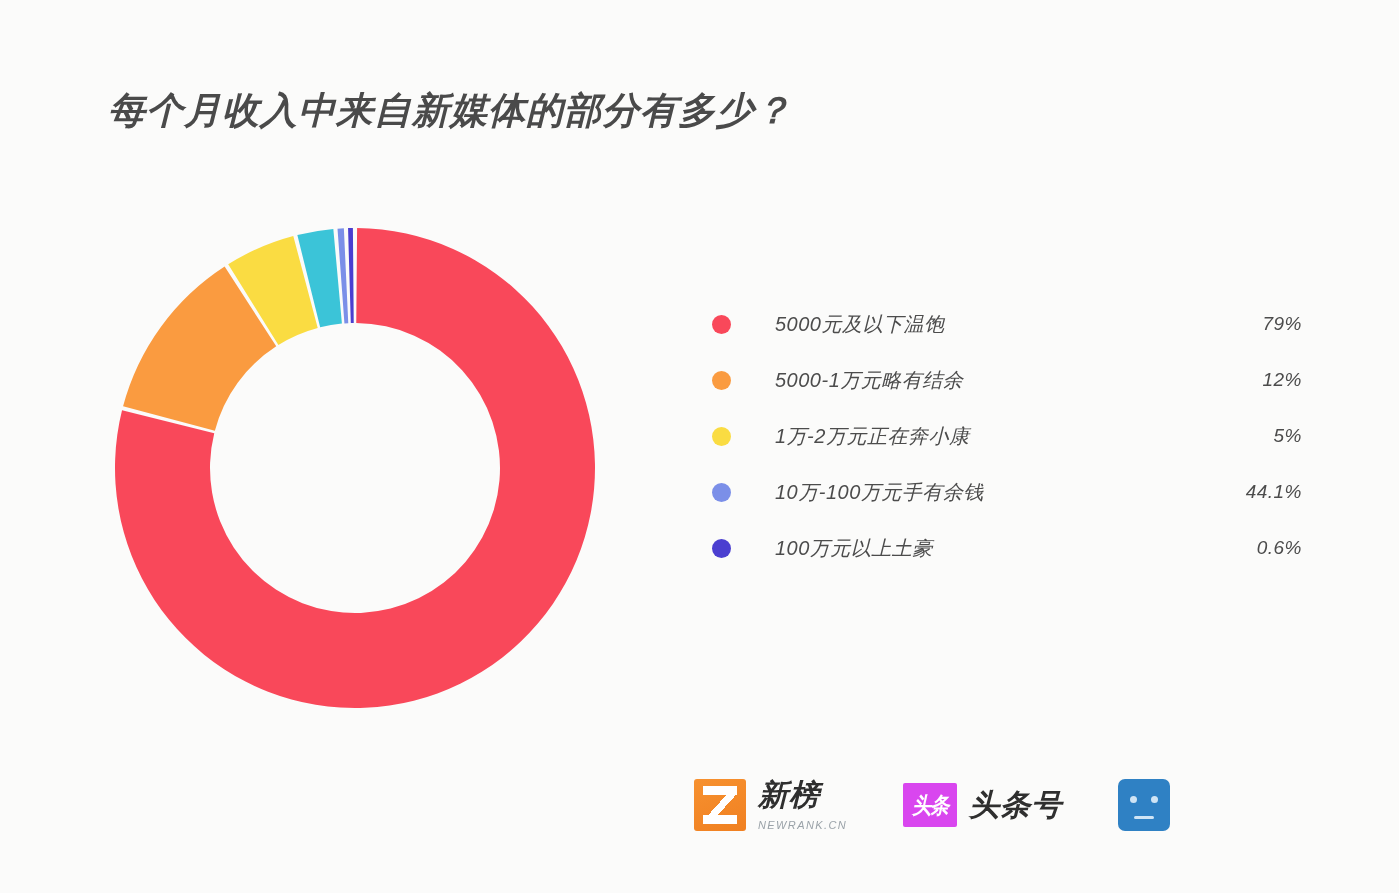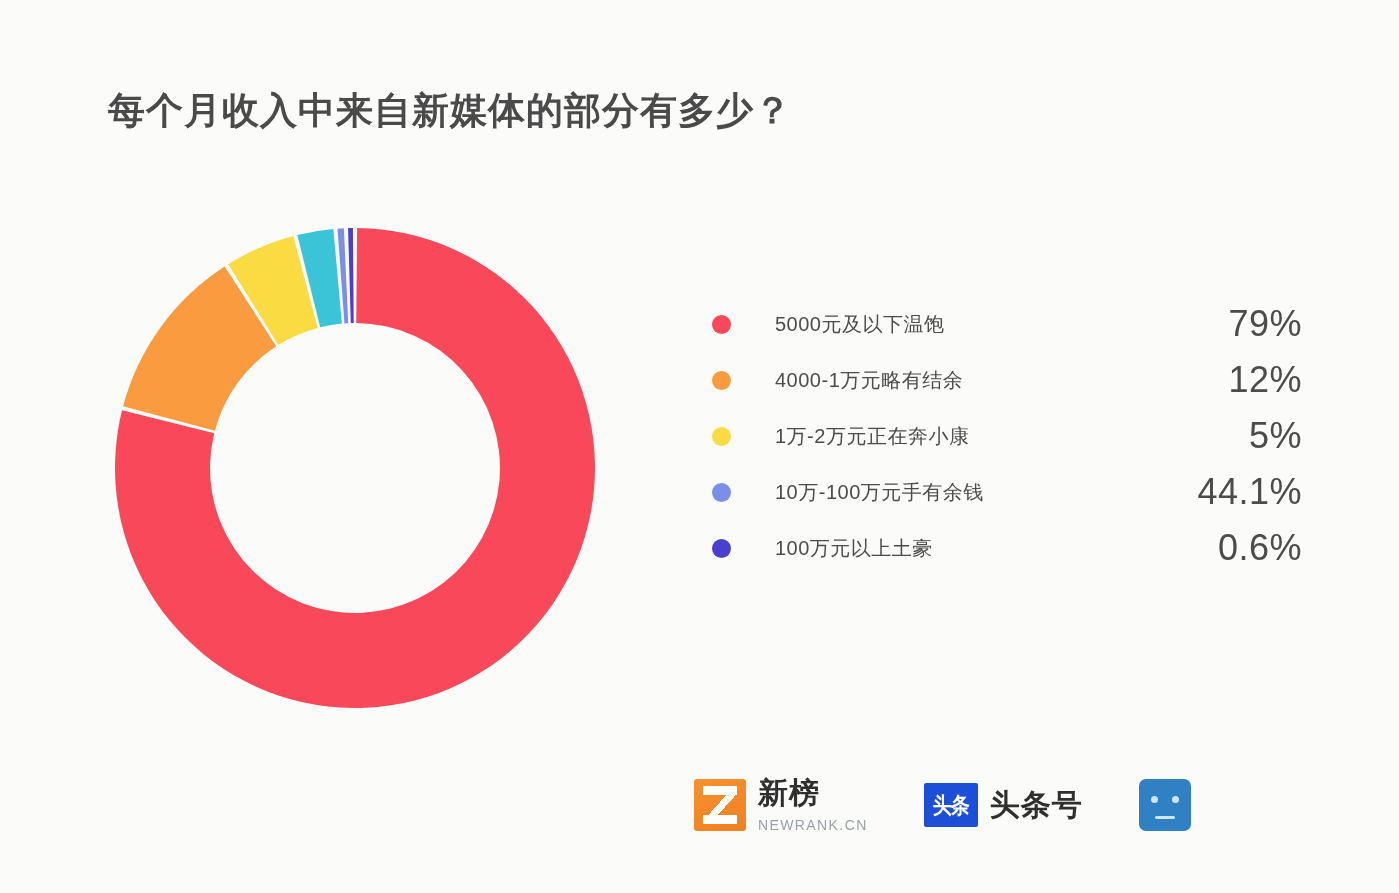--- a/index.html
+++ b/index.html
@@ -12,20 +12,21 @@
     background: #fbfbfa;
     font-family: "Liberation Sans", "DejaVu Sans", sans-serif;
     overflow: hidden;
     position: relative;
   }
 
   #page {
     position: absolute;
     inset: 0;
     background: #fbfbfa;
+    font-style: italic;
   }
 
   
   #chart-title {
     position: absolute;
     left: 108px;
     top: 86px;
     font-size: 37px;
     font-weight: bold;
     color: #4a4a4a;
@@ -68,21 +69,21 @@
     margin-right: 44px;
   }
   .legend-label {
     font-size: 20px;
     color: #4c4c4c;
     letter-spacing: 0.5px;
     white-space: nowrap;
     flex: 1 1 auto;
   }
   .legend-value {
-    font-size: 36px;
+    font-size: 19px;
     color: #4c4c4c;
     letter-spacing: 0.5px;
     white-space: nowrap;
     text-align: right;
     width: 118px;
     flex: 0 0 auto;
   }
 
   
   #footer-logos {
@@ -131,33 +132,33 @@
   }
   .logo-cn {
     font-size: 30px;
     font-weight: bold;
     color: #2f2f2f;
     letter-spacing: 1px;
     line-height: 1.05;
     white-space: nowrap;
   }
   .logo-sub {
-    font-size: 14px;
+    font-size: 11px;
     color: #9aa2a8;
     letter-spacing: 1.4px;
     margin-top: 8px;
     white-space: nowrap;
   }
   .logo-sub.blue { color: #9dbcd8; }
 
   
   .mark-toutiao {
     width: 54px;
     height: 44px;
-    background: #1d4ed8;
+    background: #d946ef;
     border-radius: 2px;
     display: flex;
     align-items: center;
     justify-content: center;
     flex: 0 0 auto;
   }
   .mark-toutiao span {
     color: #fff;
     font-size: 19px;
     font-weight: bold;
@@ -216,21 +217,21 @@
   </div>
 
   <div id="legend">
       <div class="legend-row">
         <span class="legend-dot" style="background: rgb(249, 72, 90);"></span>
         <span class="legend-label">5000元及以下温饱</span>
         <span class="legend-value">79%</span>
       </div>
       <div class="legend-row">
         <span class="legend-dot" style="background: rgb(250, 155, 64);"></span>
-        <span class="legend-label">4000-1万元略有结余</span>
+        <span class="legend-label">5000-1万元略有结余</span>
         <span class="legend-value">12%</span>
       </div>
       <div class="legend-row">
         <span class="legend-dot" style="background: rgb(250, 220, 66);"></span>
         <span class="legend-label">1万-2万元正在奔小康</span>
         <span class="legend-value">5%</span>
       </div>
       <div class="legend-row">
         <span class="legend-dot" style="background: rgb(123, 143, 232);"></span>
         <span class="legend-label">10万-100万元手有余钱</span>

